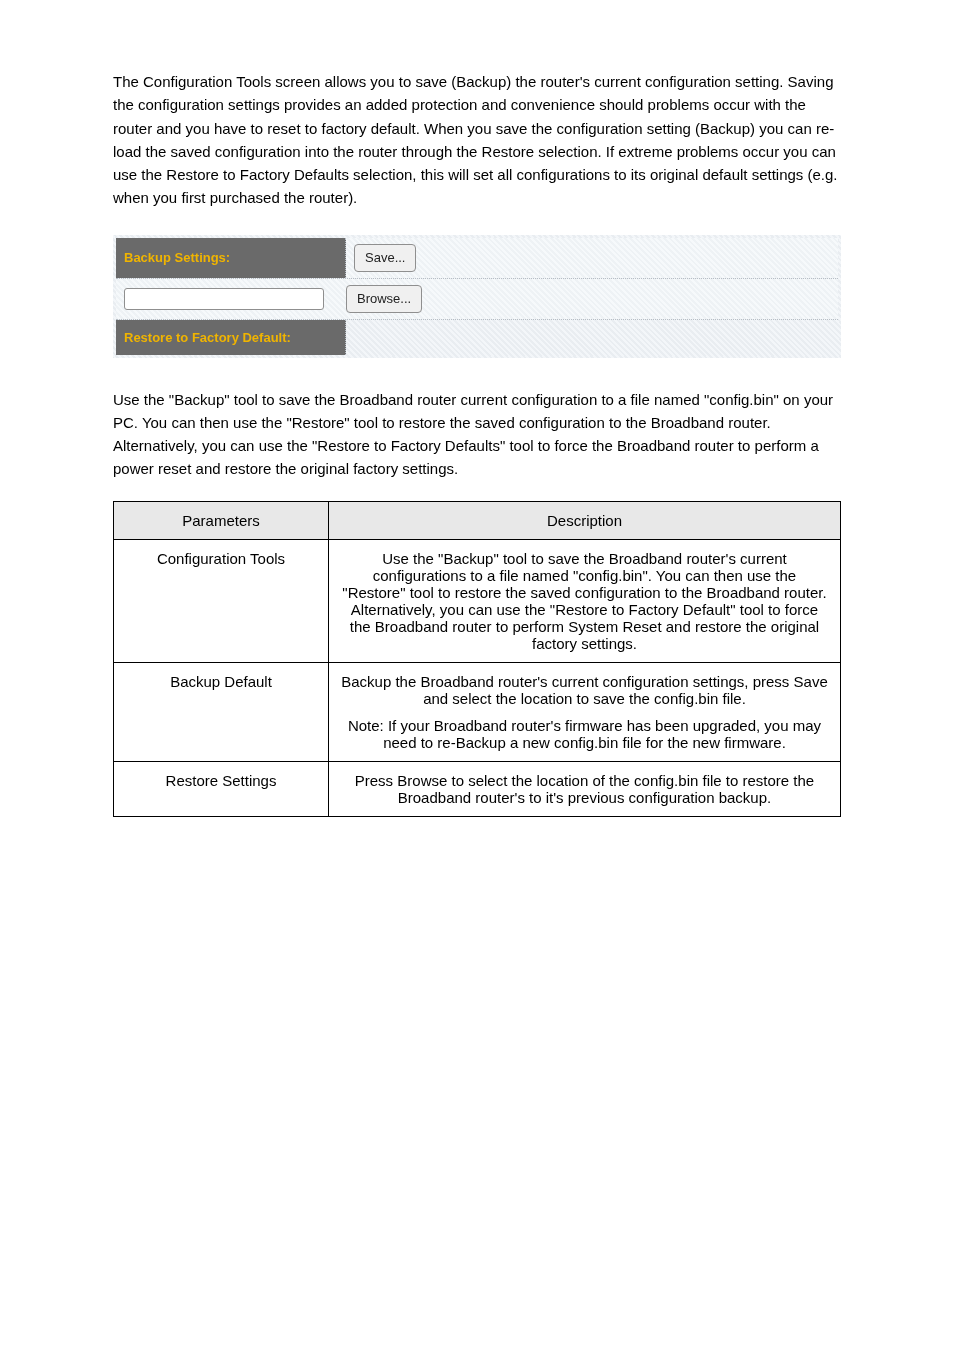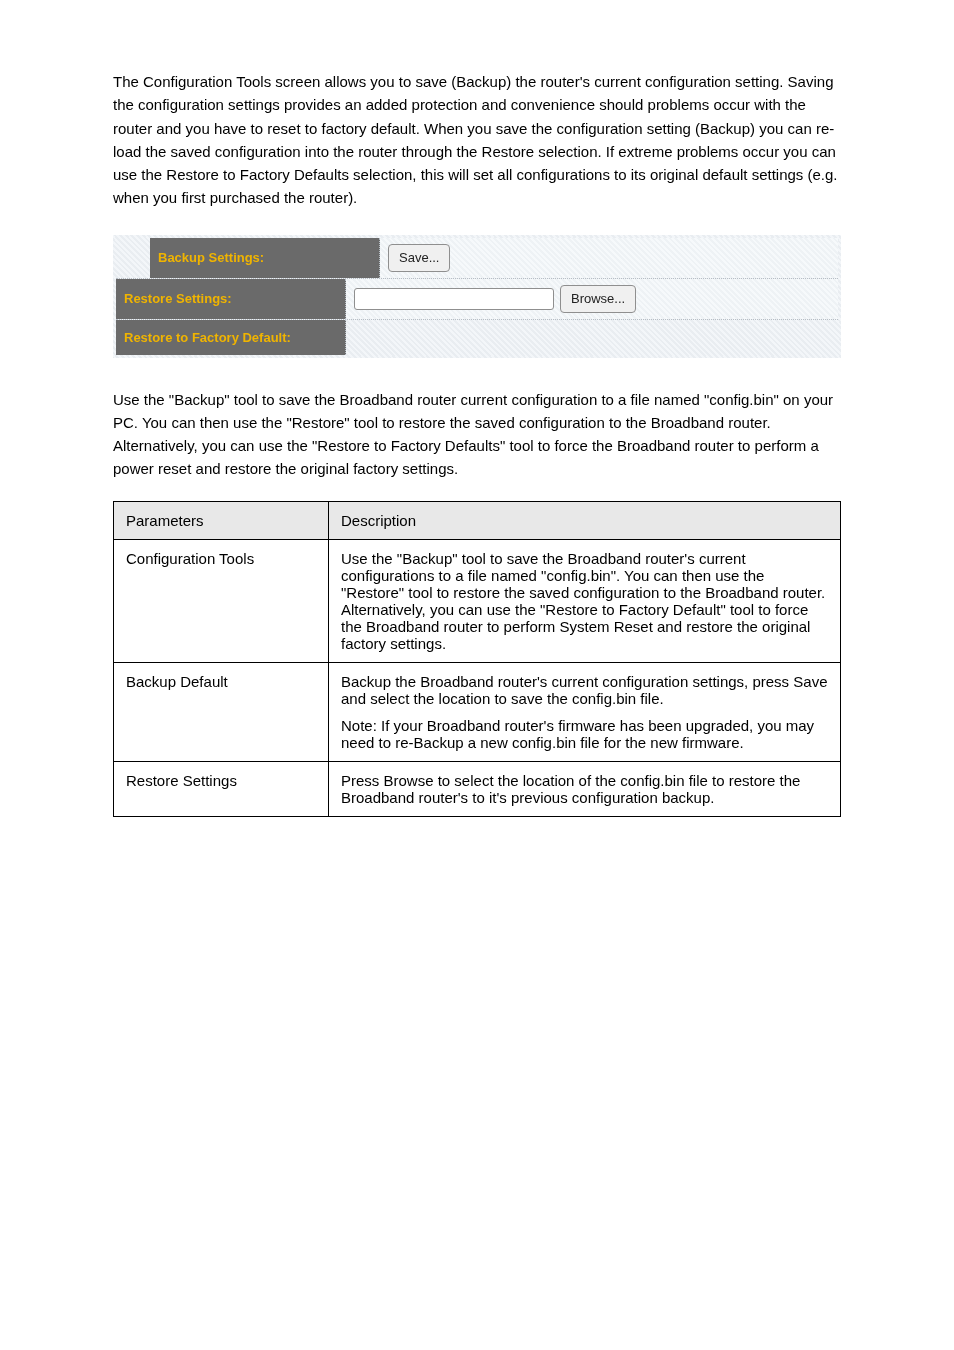--- a/index.html
+++ b/index.html
@@ -33,21 +33,21 @@
     border: 2px solid transparent;
     background:
       repeating-linear-gradient(45deg, #e9edf1 0 2px, #f3f6f9 2px 4px);
     padding: 1px;
   }
   .panel-row {
     display: flex;
     align-items: stretch;
     border-top: 1px dotted #b7bec5;
   }
-  .panel-row:first-child { border-top: 0; margin-left: 34px; }
+  .panel-row:first-child { border-top: 0; }
   .panel-label {
     width: 230px;
     background: #6a6a6a;
     color: #f0b400;
     font-weight: bold;
     font-size: 13px;
     padding: 10px 8px;
     display: flex;
     align-items: center;
     border-right: 1px dotted #b7bec5;
@@ -74,40 +74,40 @@
     line-height: 18px;
   }
   .file-box {
     width: 200px;
     height: 22px;
     background: #fff;
     border: 1px solid #8f8f8f;
     border-radius: 3px;
     box-sizing: border-box;
   }
-  .restore-line1 { display:flex; align-items:center; gap:6px; width:100%; }
+  .restore-line1 { display:flex; align-items:center; gap:22px; width:100%; }
   .restore-line2 { width:100%; }
 
   .post-panel {
     font-size: 15px;
     line-height: 1.55;
     margin: 25px 0 20px 0;
   }
 
   
   table.desc {
     border-collapse: collapse;
     width: 100%;
     font-size: 15px;
   }
   table.desc th, table.desc td {
     border: 1px solid #000;
     padding: 10px 12px;
     vertical-align: top;
-    text-align: left;
+    text-align: center;
   }
   table.desc th {
     background: #e8e8e8;
     font-weight: normal;
   }
   table.desc td:first-child { width: 190px; }
   table.desc td p { margin: 0 0 10px 0; }
   table.desc td p:last-child { margin-bottom: 0; }
 </style>
 </head>
@@ -121,21 +121,20 @@
 
   <div class="panel-wrap">
     <div class="panel">
       <div class="panel-row">
         <div class="panel-label">Backup Settings:</div>
         <div class="panel-content">
           <button class="old-btn">Save...</button>
         </div>
       </div>
       <div class="panel-row">
-        <div class="panel-label">Restore Settings:</div>
         <div class="panel-content">
           <div class="restore-line1">
             <div class="file-box"></div>
             <button class="old-btn">Browse...</button>
           </div>
         </div>
       </div>
       <div class="panel-row">
         <div class="panel-label">Restore to Factory Default:</div>
       </div>

